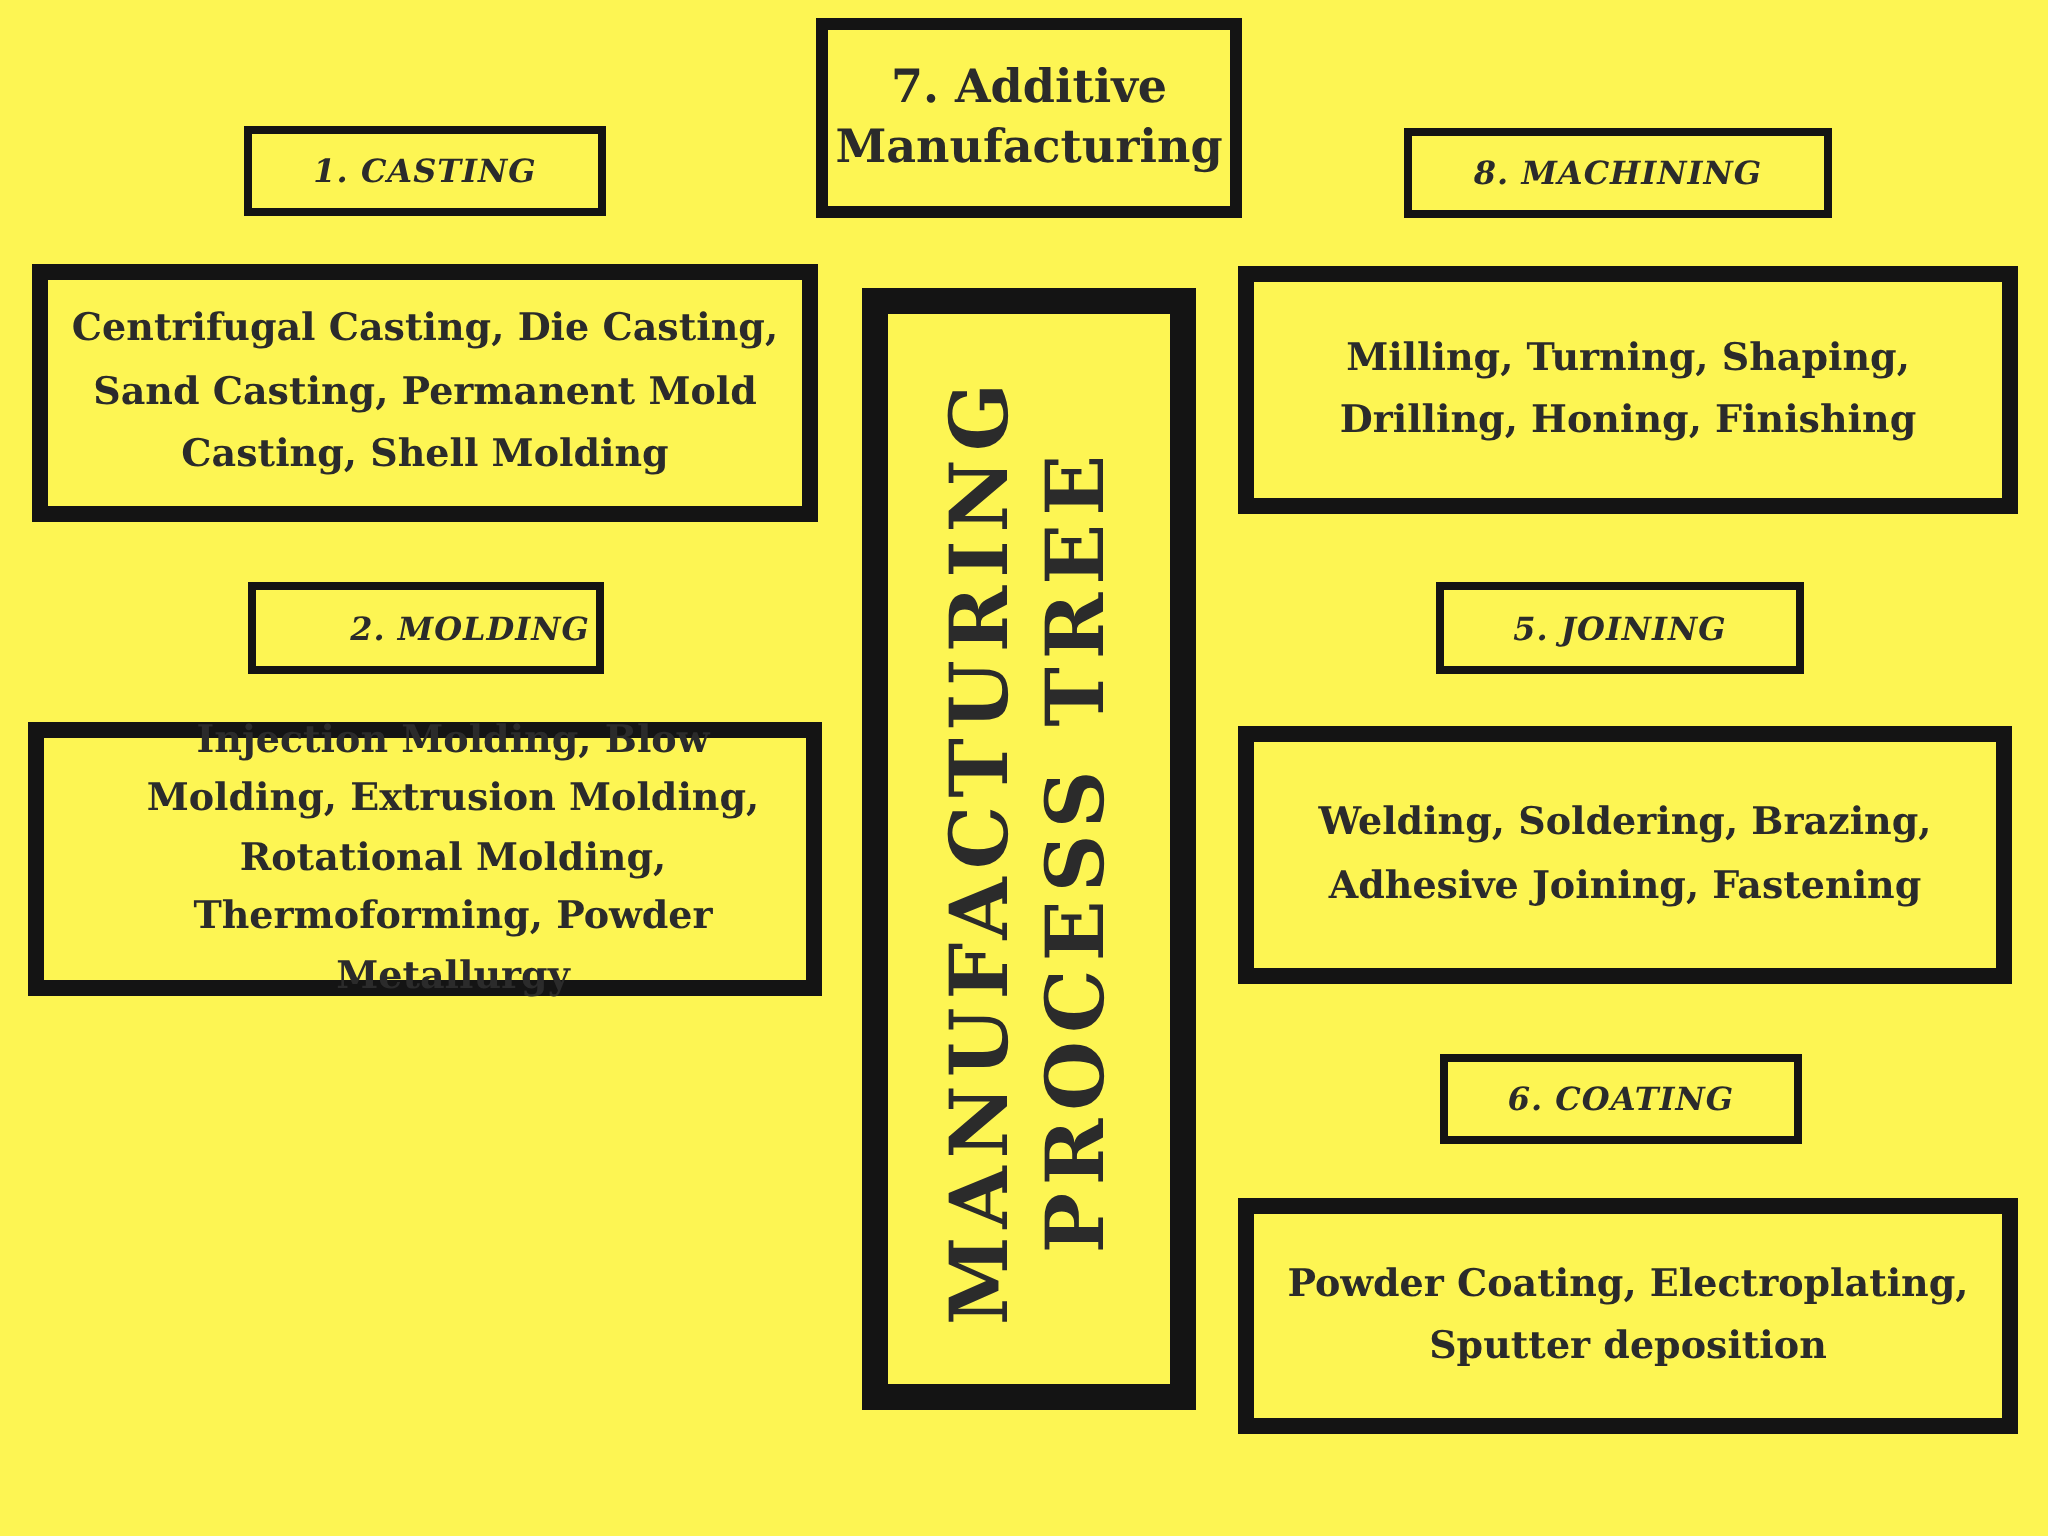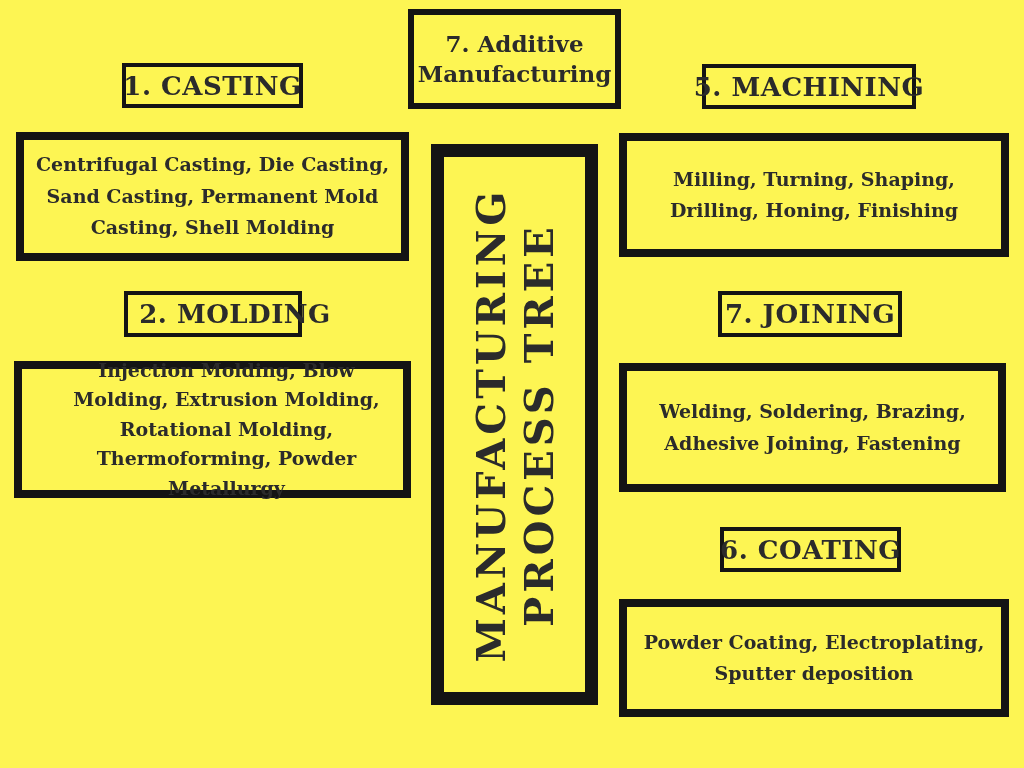--- a/index.html
+++ b/index.html
@@ -15,22 +15,23 @@
     color:var(--text);
     overflow:hidden;
   }
   .canvas{ position:relative; width:1024px; height:768px; }
 
   .title-box{
     position:absolute;
     border:4px solid var(--border);
     background:var(--background);
     display:flex; align-items:center; justify-content:center;
-    font-size:26px; font-weight:700; letter-spacing:0.5px;
+    font-size:16px; font-weight:700; letter-spacing:0.5px;
     white-space:nowrap;
+    font-style:italic;
   }
   .content-box{
     position:absolute;
     border:8px solid var(--border);
     background:var(--background);
     display:flex; align-items:center; justify-content:center;
     text-align:center;
     font-size:19px; font-weight:700; line-height:1.65;
     padding:4px 8px;
   }
@@ -91,28 +92,28 @@
 
   <div class="title-box" id="molding-title">
     <span>2. MOLDING</span>
   </div>
   <div class="content-box" id="molding-content">
     <span>Injection Molding, Blow Molding, Extrusion Molding, Rotational Molding, Thermoforming, Powder Metallurgy</span>
   </div>
 
 
   <div class="title-box" id="machining-title">
-    <span>5. MACHINING</span>
+    <span>8. MACHINING</span>
   </div>
   <div class="content-box" id="machining-content">
     <span>Milling, Turning, Shaping, Drilling, Honing, Finishing</span>
   </div>
 
   <div class="title-box" id="joining-title">
-    <span>7. JOINING</span>
+    <span>5. JOINING</span>
   </div>
   <div class="content-box" id="joining-content">
     <span>Welding, Soldering, Brazing, Adhesive Joining, Fastening</span>
   </div>
 
   <div class="title-box" id="coating-title">
     <span>6. COATING</span>
   </div>
   <div class="content-box" id="coating-content">
     <span>Powder Coating, Electroplating, Sputter deposition</span>

